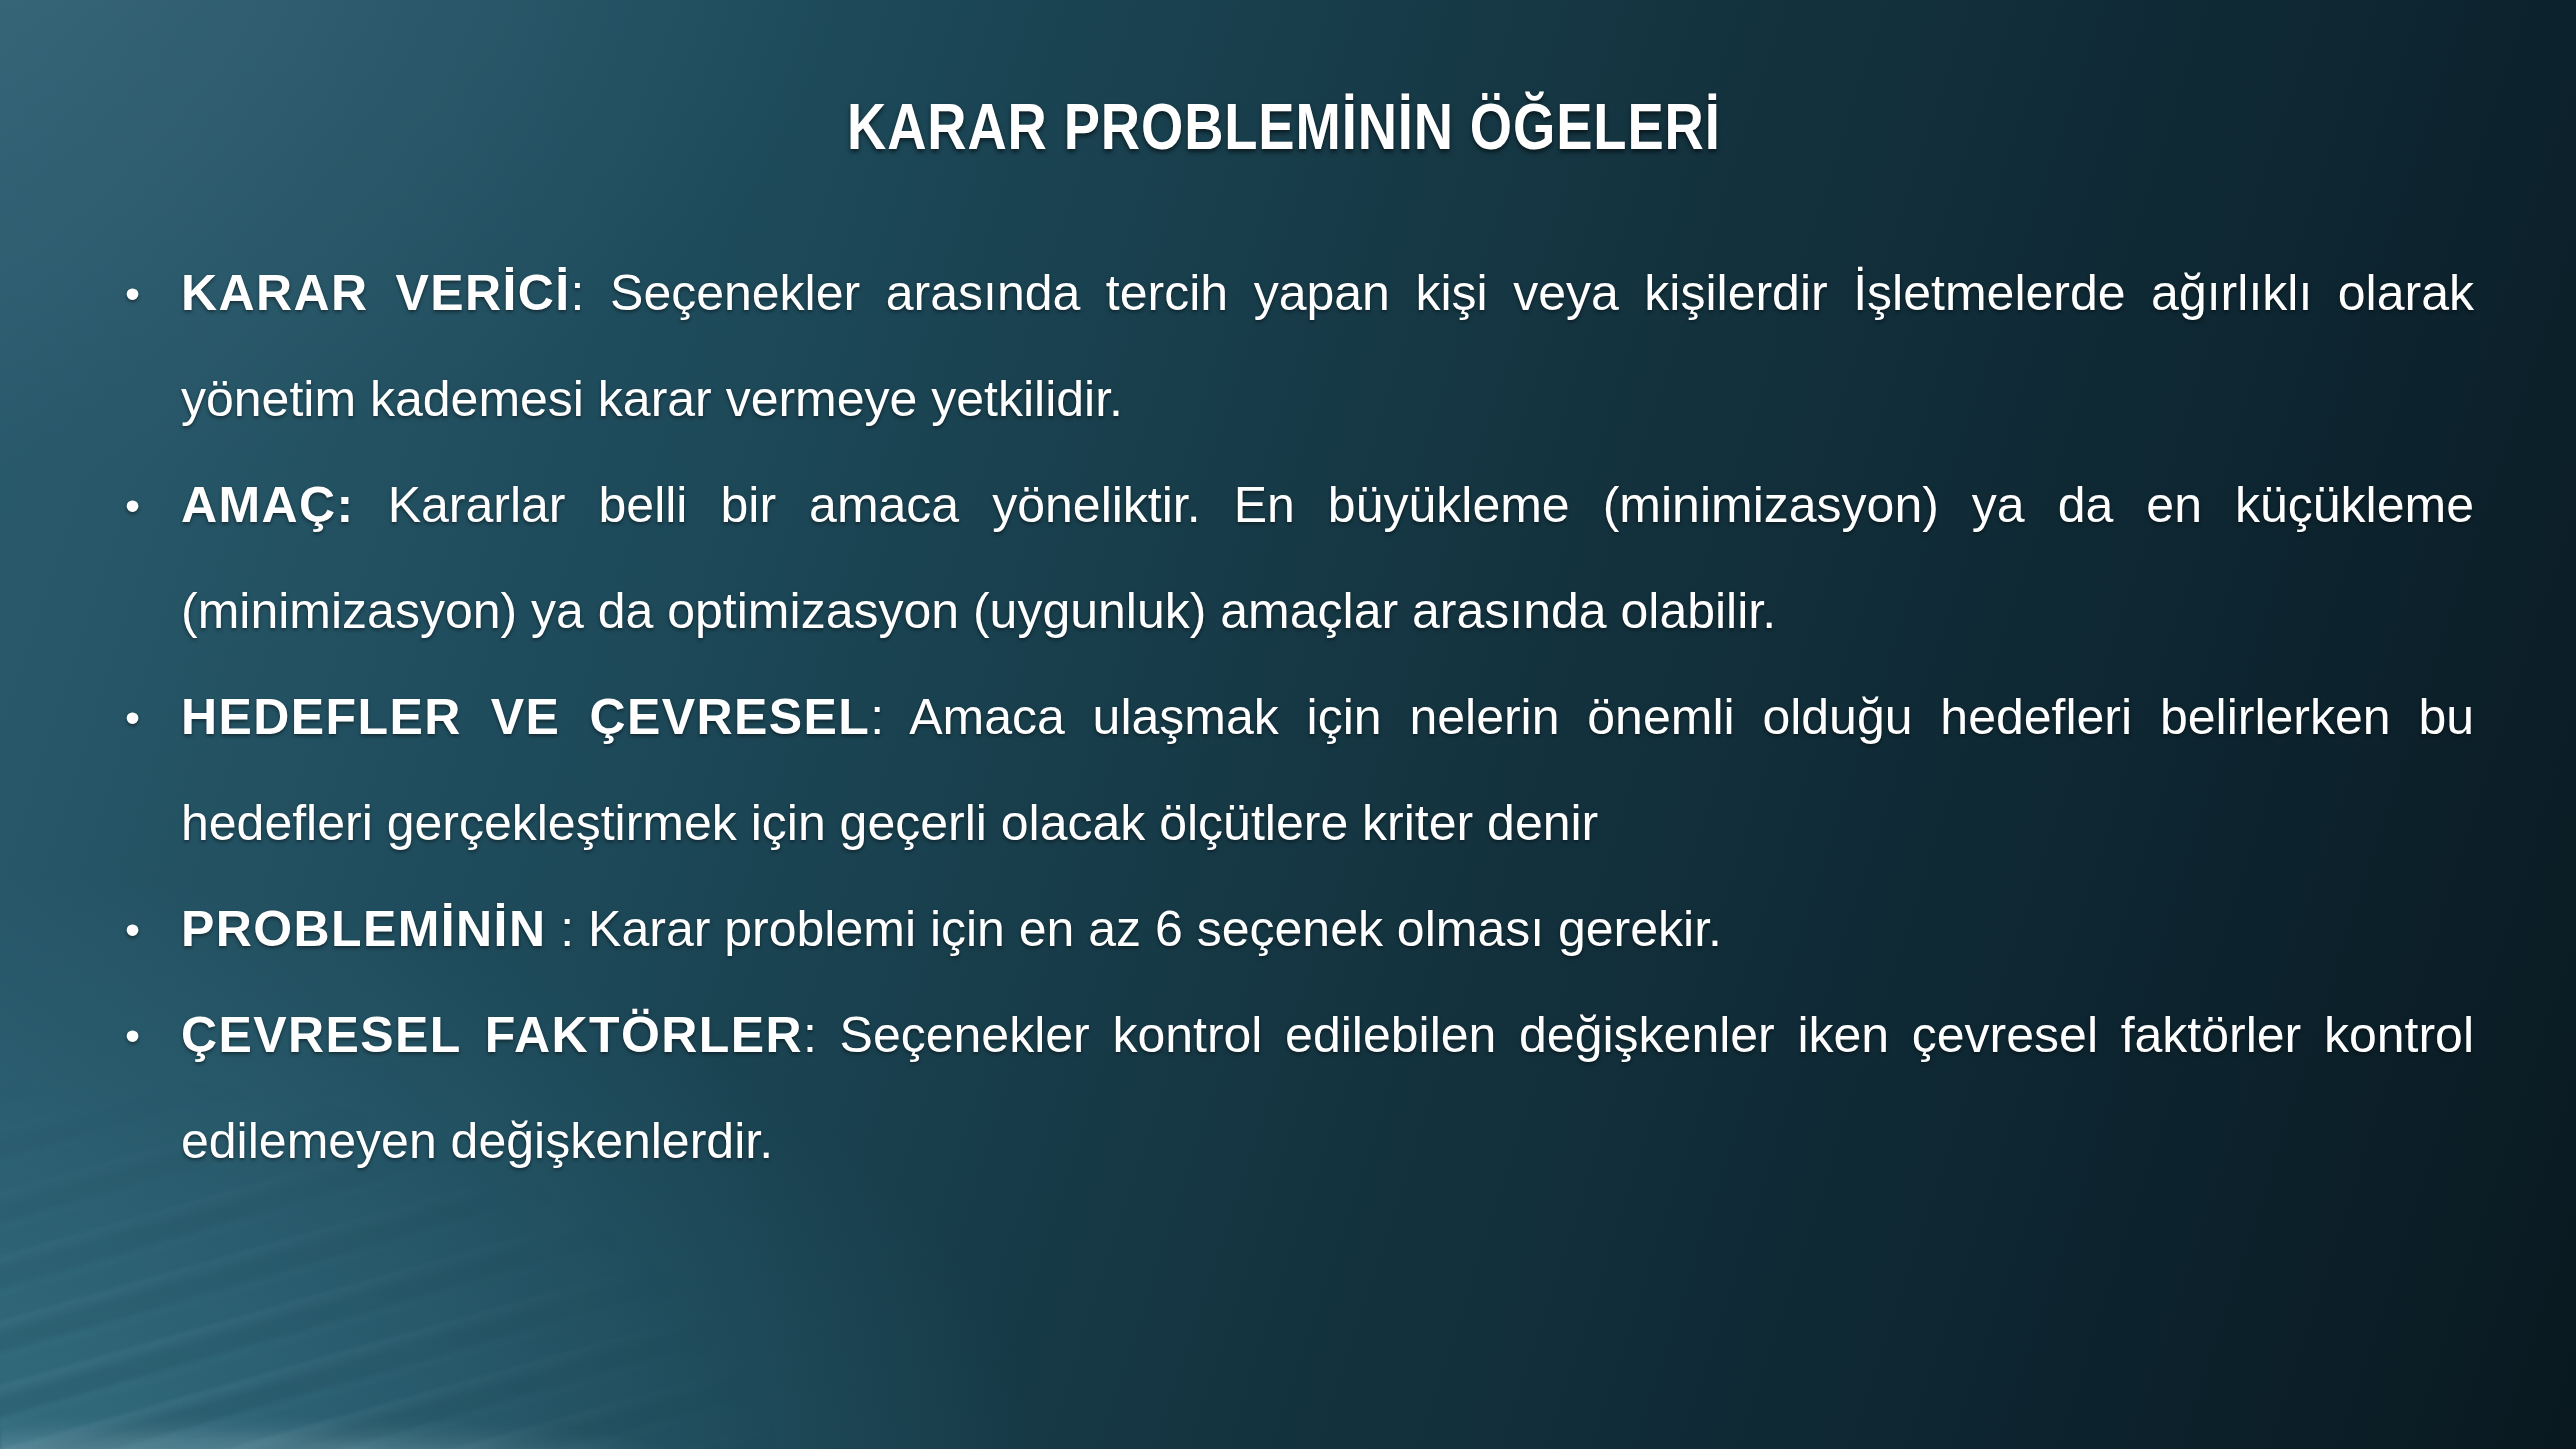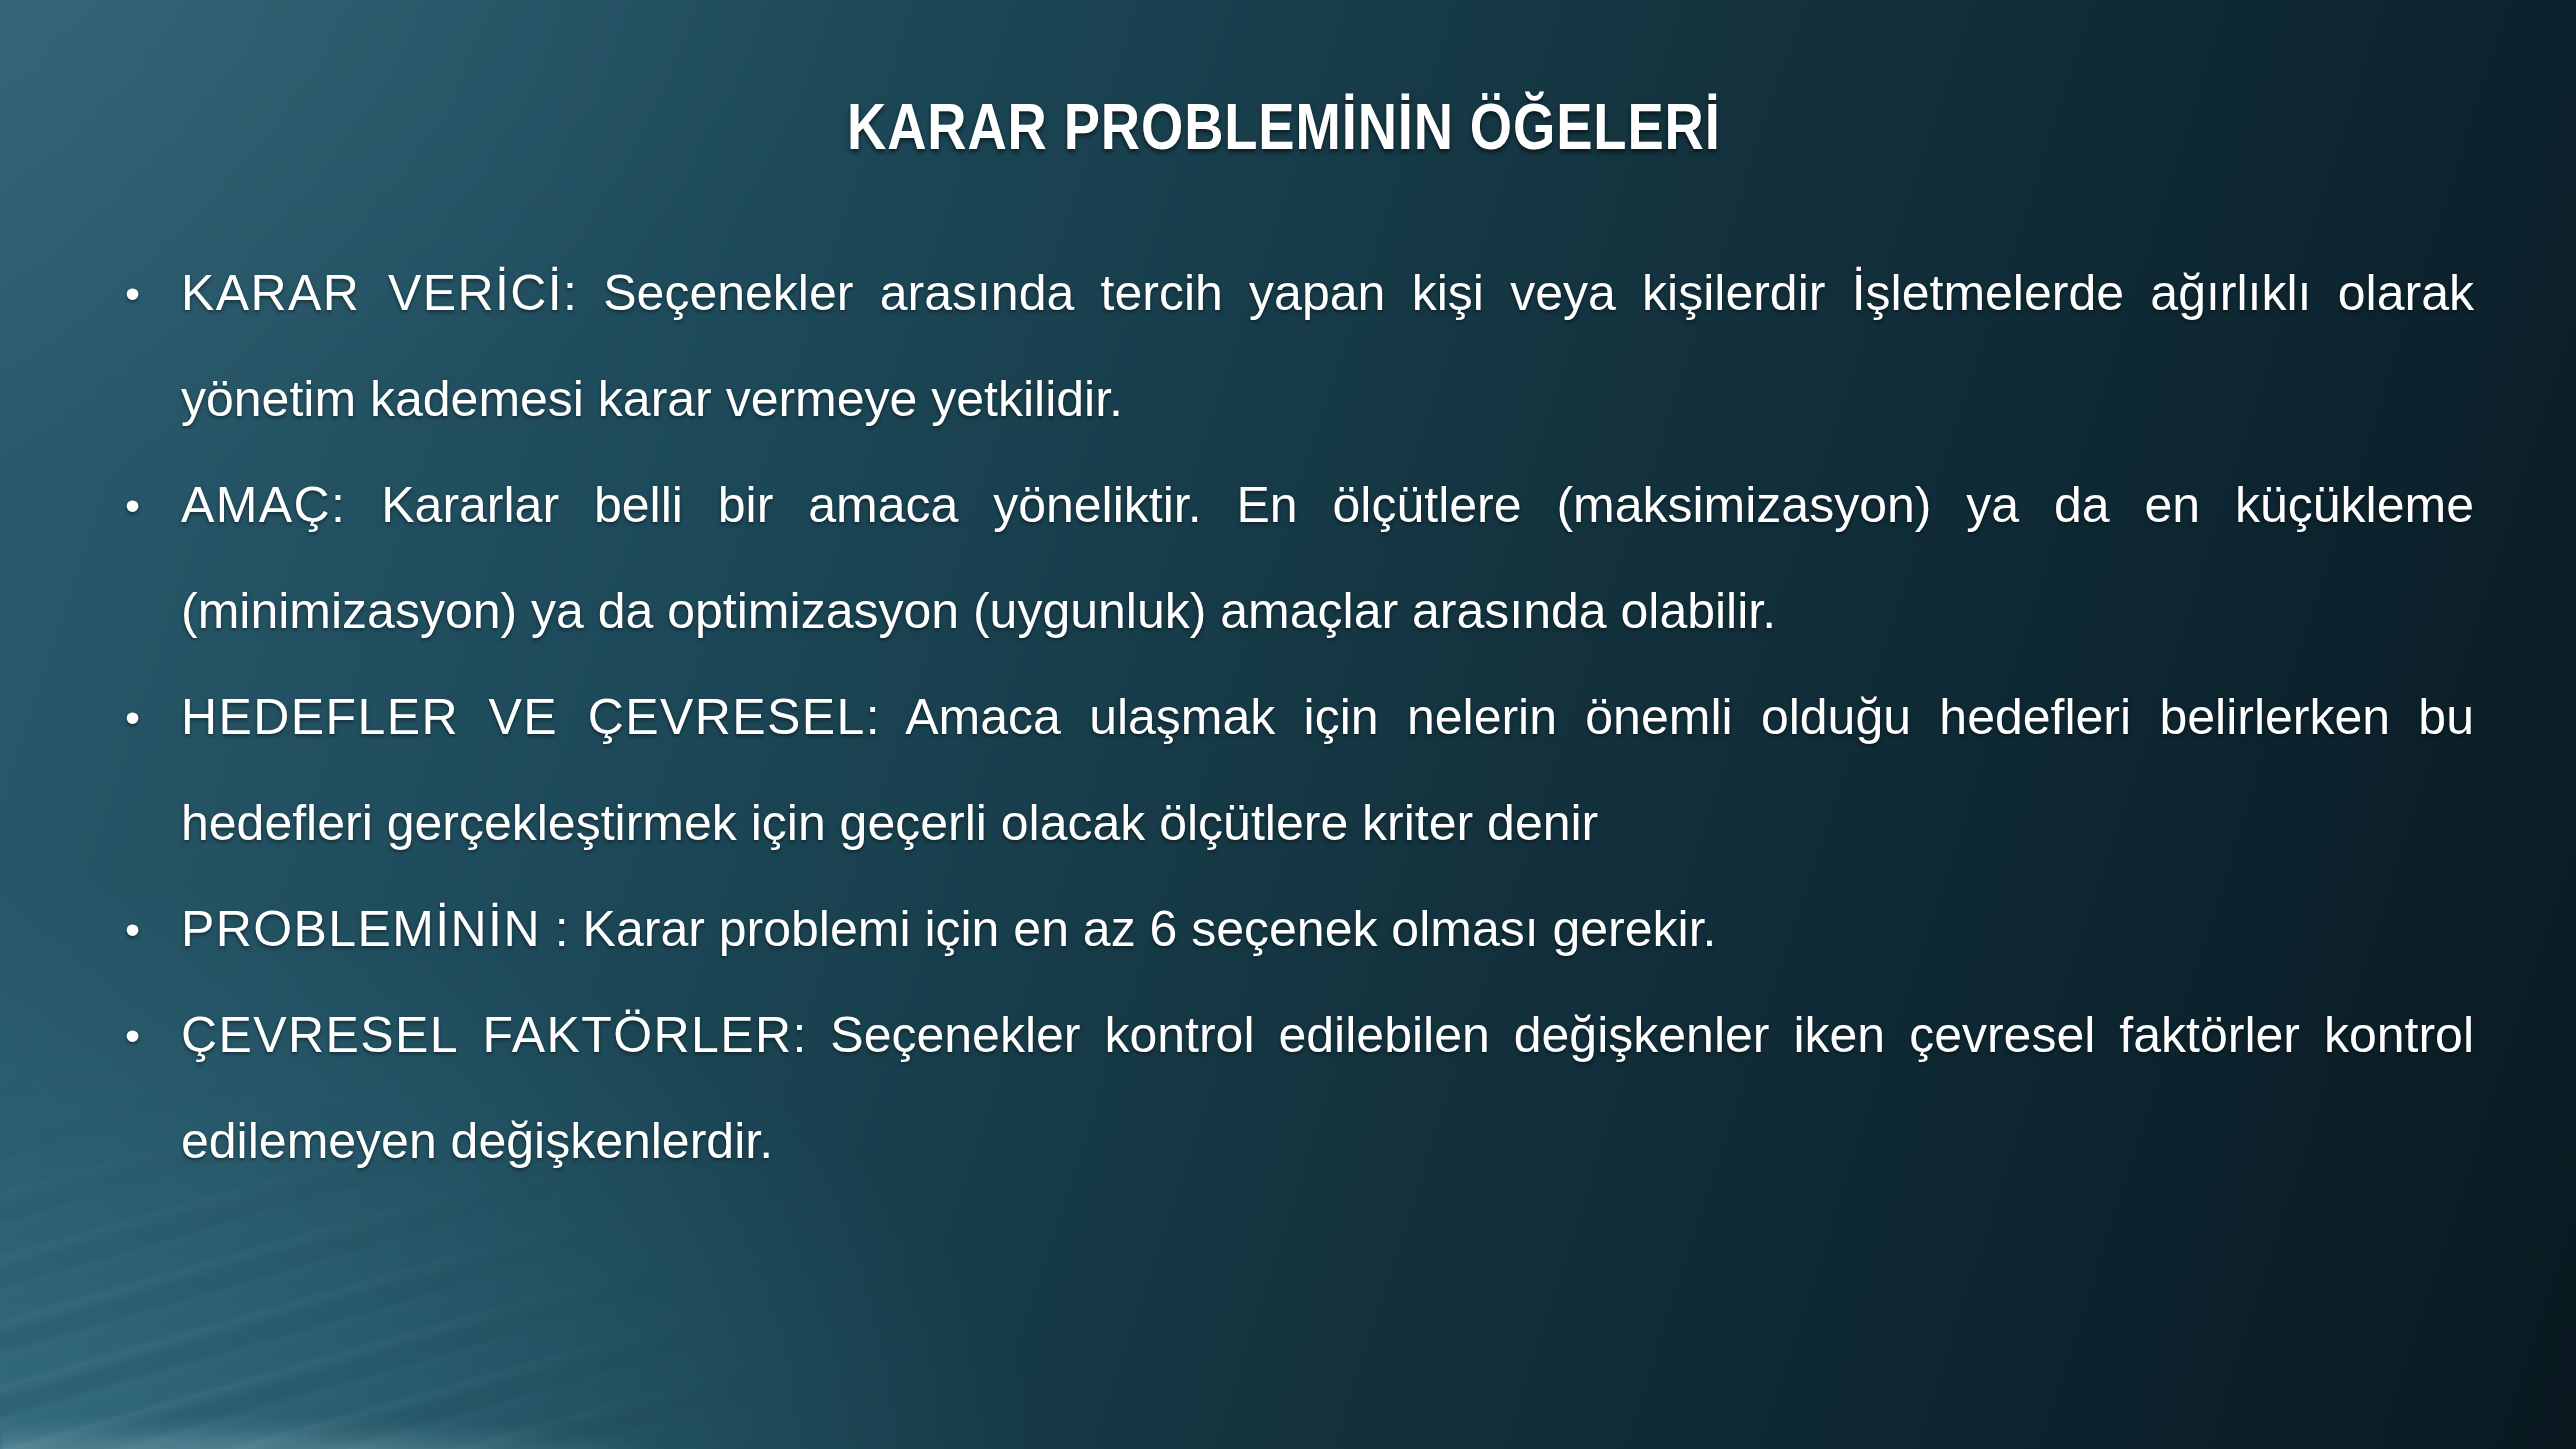--- a/index.html
+++ b/index.html
@@ -88,21 +88,21 @@
     text-shadow: 0 1.9px 3.9px rgba(0,0,0,0.45);
   }
   .bullet-marker {
     position: absolute;
     left: -56px;
     top: 0;
     font-size: 43px;
     line-height: 106px;
   }
   .bullet-label {
-    font-weight: normal;
+    font-weight: bold;
     letter-spacing: 1.4px;
   }
   .bullet-sep { font-weight: normal; }
   .bullet-body { font-weight: normal; margin-top: 24px; }
 </style>
 </head>
 <body>
 
 <div class="slide">
   <div class="wave-texture"></div>
@@ -111,21 +111,21 @@
   <h1 class="slide-title">
     <span class="condense">KARAR PROBLEMİNİN ÖĞELERİ</span>
   </h1>
 
   <ul class="bullets">
 
   <li>
         <span class="bullet-marker">•</span><span class="bullet-label">KARAR VERİCİ</span><span class="bullet-sep">: </span><span class="bullet-body">Seçenekler arasında tercih yapan kişi veya kişilerdir İşletmelerde ağırlıklı olarak yönetim kademesi karar vermeye yetkilidir.</span>
       </li>
       <li>
-        <span class="bullet-marker">•</span><span class="bullet-label">AMAÇ:</span><span class="bullet-sep"> </span><span class="bullet-body">Kararlar belli bir amaca yöneliktir. En ölçütlere (maksimizasyon) ya da en küçükleme (minimizasyon) ya da optimizasyon (uygunluk) amaçlar arasında olabilir.</span>
+        <span class="bullet-marker">•</span><span class="bullet-label">AMAÇ:</span><span class="bullet-sep"> </span><span class="bullet-body">Kararlar belli bir amaca yöneliktir. En büyükleme (minimizasyon) ya da en küçükleme (minimizasyon) ya da optimizasyon (uygunluk) amaçlar arasında olabilir.</span>
       </li>
       <li>
         <span class="bullet-marker">•</span><span class="bullet-label">HEDEFLER VE ÇEVRESEL</span><span class="bullet-sep">: </span><span class="bullet-body">Amaca ulaşmak için nelerin önemli olduğu hedefleri belirlerken bu hedefleri gerçekleştirmek için geçerli olacak ölçütlere kriter denir</span>
       </li>
       <li>
         <span class="bullet-marker">•</span><span class="bullet-label">PROBLEMİNİN</span><span class="bullet-sep"> : </span><span class="bullet-body">Karar problemi için en az 6 seçenek olması gerekir.</span>
       </li>
       <li>
         <span class="bullet-marker">•</span><span class="bullet-label">ÇEVRESEL FAKTÖRLER</span><span class="bullet-sep">: </span><span class="bullet-body">Seçenekler kontrol edilebilen değişkenler iken çevresel faktörler kontrol edilemeyen değişkenlerdir.</span>
       </li>

